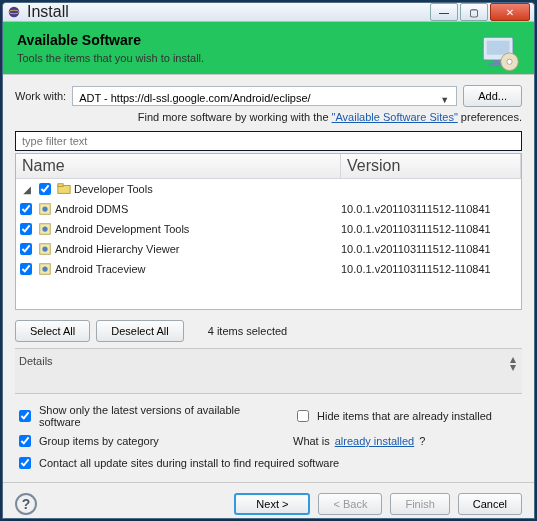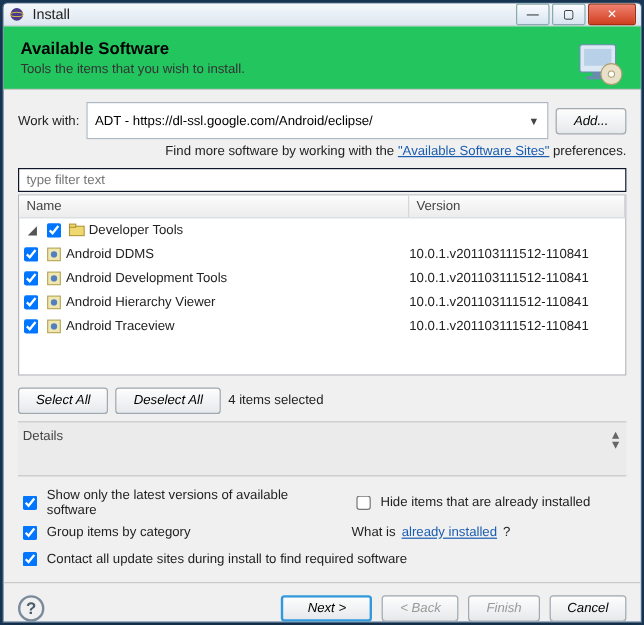--- a/index.html
+++ b/index.html
@@ -1,55 +1,55 @@
 <!DOCTYPE html>
 <html><head>
 <meta charset="utf-8">
 <style>
 * { box-sizing: border-box; font-family: "Segoe UI", Tahoma, sans-serif; }
 body { margin: 0; background: #1a3a5a; width: 537px; height: 521px; overflow: hidden; }
 .window { position: absolute; left: 2px; top: 2px; width: 533px; height: 517px; background: #f0f0f0; border: 1px solid #4a6a8a; border-radius: 4px 4px 0 0; box-shadow: 0 2px 10px rgba(0,0,0,0.3); display: flex; flex-direction: column; }
 .titlebar { height: 24px; background: linear-gradient(#f4f8fc, #dde6f0); display: flex; align-items: center; padding: 0 4px; border-radius: 4px 4px 0 0; border-bottom: 1px solid #b0c0d0; }
 .titlebar .icon { width: 14px; height: 14px; margin-right: 6px; }
-.titlebar .title { font-size: 12px; flex: 1; color: #222; }
+.titlebar .title { font-size: 16px; flex: 1; color: #222; }
 .win-btns { display: flex; gap: 2px; }
 .win-btn { width: 28px; height: 18px; border: 1px solid #8aa; border-radius: 2px; display: flex; align-items: center; justify-content: center; font-size: 10px; background: linear-gradient(#fafcff,#d8e4f0); cursor: pointer; }
 .win-btn.close { background: linear-gradient(#f08070,#d04020); color: #fff; border-color: #a03010; width: 40px; }
 .header { background: #22c55e; padding: 10px 14px; position: relative; border-bottom: 1px solid #c8c8c8; }
 .header h1 { margin: 0 0 4px 0; font-size: 14px; font-weight: bold; }
 .header p { margin: 0; font-size: 11px; color: #333; }
 .header .cd { position: absolute; right: 14px; top: 10px; width: 42px; height: 42px; }
 .body { padding: 10px 12px; flex: 1; display: flex; flex-direction: column; font-size: 11px; color: #222; }
 .row { display: flex; align-items: center; gap: 6px; margin-bottom: 4px; }
 .label { white-space: nowrap; }
-.combo { flex: 1; display: flex; align-items: center; border: 1px solid #aeb8c2; background: #fff; height: 31px; padding: 0 4px; }
+.combo { flex: 1; display: flex; align-items: flex-end; border: 1px solid #aeb8c2; background: #fff; height: 20px; padding: 0 4px; }
 .combo input { flex: 1; border: none; outline: none; font-size: 11px; }
 .combo .arrow { font-size: 9px; color: #444; padding: 0 3px; cursor: pointer; }
-.btn { height: 22px; padding: 0 14px; border: 1px solid #a0a8b0; border-radius: 3px; background: linear-gradient(#fdfdfd,#e6e9ec); font-size: 11px; cursor: pointer; font-style: italic; }
+.btn { height: 22px; padding: 0 14px; border: 1px solid #a0a8b0; border-radius: 3px; background: linear-gradient(#fdfdfd,#e6e9ec); font-size: 11px; cursor: pointer; }
 .btn.primary { border: 2px solid #3399dd; padding: 0 20px; }
 .btn:disabled { color: #999; }
 .hint { text-align: right; font-size: 11px; margin-bottom: 8px; }
 .hint a { color: #1a5cb0; text-decoration: underline; }
 .filter { width: 100%; border: 1px solid #0f172a; height: 20px; padding: 2px 6px; color: #888; font-size: 11px; background: #fff; margin-bottom: 2px; outline: none; }
 .tree-wrap { border: 1px solid #b4b8bc; background: #fff; }
-.tree-header { display: flex; background: linear-gradient(#fcfcfc,#ececec); border-bottom: 1px solid #d4d8dc; font-size: 11px; color: #444; }
+.tree-header { display: flex; background: linear-gradient(#fcfcfc,#ececec); border-bottom: 1px solid #d4d8dc; font-size: 16px; color: #444; }
 .tree-header .col { padding: 3px 6px; border-right: 1px solid #d4d8dc; }
 .col-name { flex: 1; }
 .col-ver { width: 180px; }
 .tree-body { height: 130px; overflow: auto; font-size: 11px; }
 .tree-row { display: flex; align-items: center; padding: 1px 0; }
 .tree-row .col-ver { width: 180px; }
 .tree-row .col-name { flex: 1; display: flex; align-items: center; gap: 3px; }
 .indent0 { padding-left: 6px; }
 .indent1 { }
 .twisty { width: 10px; height: 10px; display: inline-flex; align-items: center; justify-content: center; font-size: 10px; color: #555; cursor: pointer; }
 .chk { width: 12px; height: 12px; cursor: pointer; }
 .node-icon { width: 14px; height: 14px; }
 .sel-row { display: flex; align-items: center; gap: 6px; margin: 10px 0 6px; }
-.status { font-size: 11px; }
+.status { margin-left: 18px; font-size: 11px; }
 .details { border-top: 1px solid #c8c8c8; border-bottom: 1px solid #c8c8c8; background: #ebebeb; padding: 6px 4px 26px; font-size: 11px; color: #444; position: relative; }
 .details .exp { position: absolute; right: 6px; top: 6px; font-size: 12px; color: #666; line-height: 8px; cursor: pointer; }
 .opts { margin-top: 10px; display: flex; flex-wrap: wrap; gap: 4px 28px; font-size: 11px; }
 .opt { display: flex; align-items: center; gap: 5px; }
 .opt.left { width: 250px; }
 .opt a { color: #1a5cb0; text-decoration: underline; }
 .footer { border-top: 1px solid #c8c8c8; padding: 10px 12px; display: flex; align-items: center; gap: 8px; }
 .footer .help { width: 22px; height: 22px; border: 2px solid #7a8a9a; border-radius: 50%; display: flex; align-items: center; justify-content: center; color: #4a5a6a; font-weight: bold; font-size: 14px; cursor: pointer; }
 .footer .spacer { flex: 1; }
 </style>

